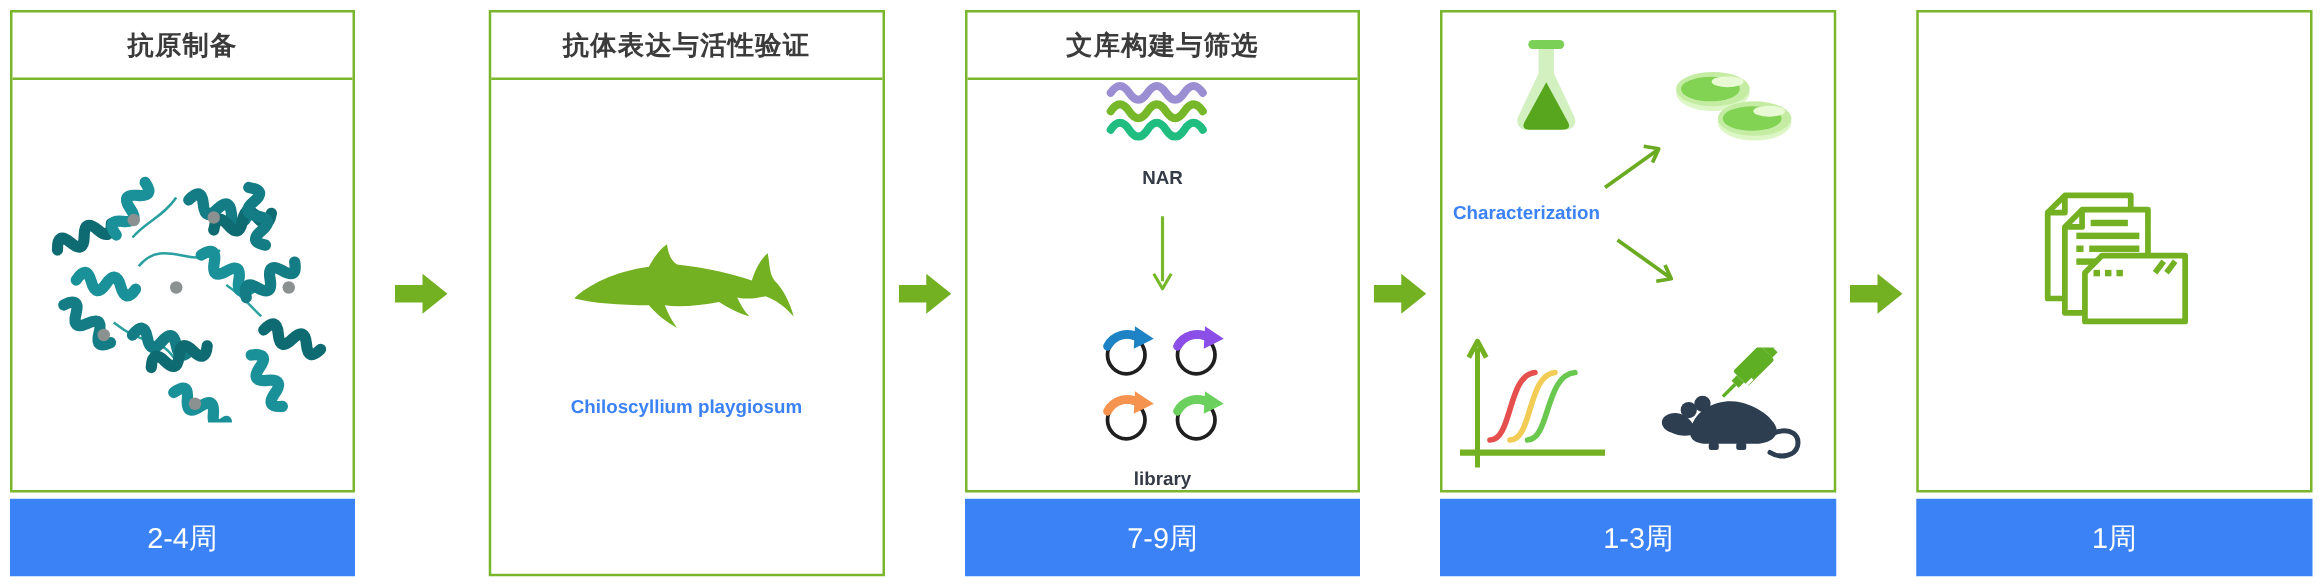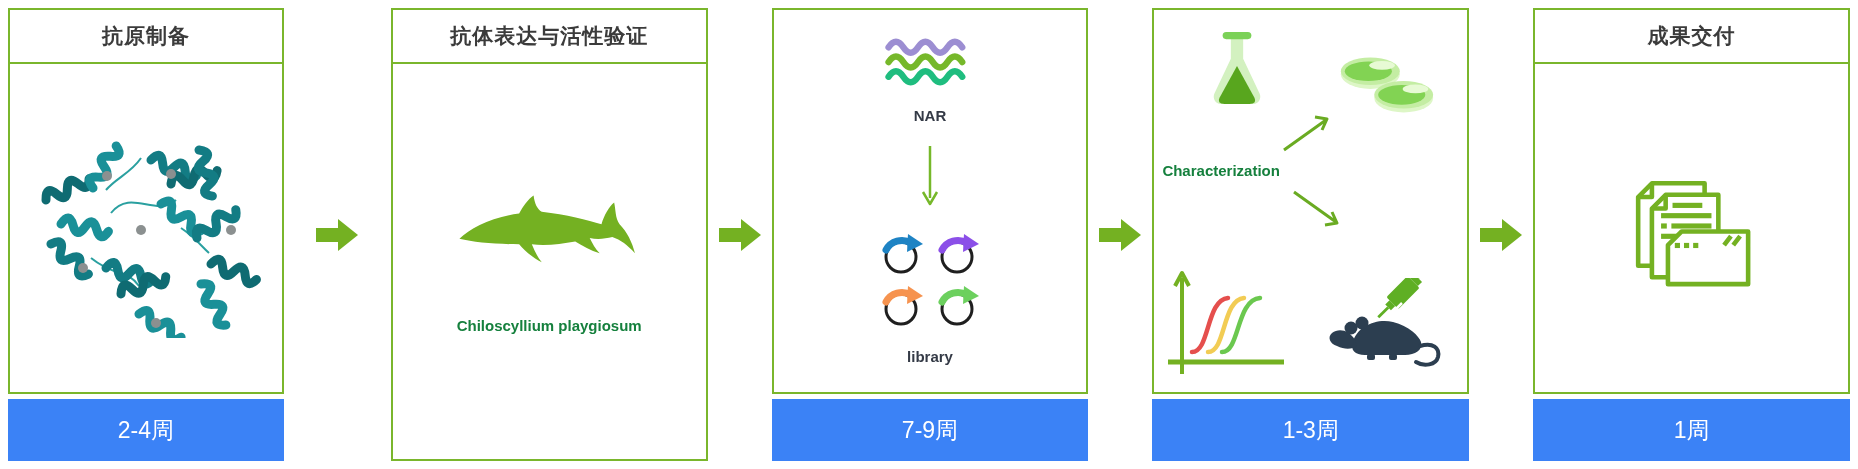--- a/index.html
+++ b/index.html
@@ -12,21 +12,21 @@
   .gap.first { width:107px; }
   .panel { flex:1; border:2px solid #7ab62c; background:#fff; display:flex; flex-direction:column; }
   .panel-header { height:54px; border-bottom:2px solid #7ab62c; display:flex;
                   align-items:center; justify-content:center; }
   .panel-title { font-size:21px; font-weight:bold; color:#3b3b3b; letter-spacing:1px; }
   .panel-body { flex:1; position:relative; display:flex; flex-direction:column;
                 align-items:center; justify-content:center; overflow:hidden; }
   .footer-bar { height:62px; margin-top:5px; background:#3b82f6; display:flex;
                 align-items:center; justify-content:center; }
   .footer-label { color:#ffffff; font-size:23px; }
-  .caption { font-size:15px; font-weight:bold; color:#15803d; }
+  .caption { font-size:15px; font-weight:bold; color:#3b82f6; }
   .small-label { font-size:15px; font-weight:bold; color:#343a46; }
   .body-col { display:flex; flex-direction:column; align-items:center; }
   .plasmid-grid { display:grid; grid-template-columns:46px 46px; grid-gap:6px 10px; }
   .abs { position:absolute; }
   svg { display:block; }
 </style>
 </head>
 <body>
 
 <svg width="0" height="0" style="position:absolute">
@@ -110,20 +110,23 @@
   </div>
 
   <div class="gap">
     <svg width="42" height="36" viewBox="0 0 42 36">
       <polygon points="0,11 22,11 22,2 42,18 22,34 22,25 0,25" fill="#74b122"></polygon>
     </svg>
   </div>
 
   <div class="col">
     <div class="panel">
+      <div class="panel-header">
+        <span class="panel-title">文库构建与筛选</span>
+      </div>
       <div class="panel-body">
         <div class="body-col" style="gap:20px">
           <svg width="92" height="50" viewBox="0 0 100 52">
             <path d="M5,10 q8,-12 16,0 t16,0 t16,0 t16,0 t16,0" fill="none" stroke="#9c8ed2" stroke-width="7" stroke-linecap="round"></path>
             <path d="M5,26 q8,-12 16,0 t16,0 t16,0 t16,0 t16,0" fill="none" stroke="#76b82a" stroke-width="7" stroke-linecap="round"></path>
             <path d="M5,42 q8,-12 16,0 t16,0 t16,0 t16,0 t16,0" fill="none" stroke="#1fbd7f" stroke-width="7" stroke-linecap="round"></path>
           </svg>
           <span class="small-label">NAR</span>
           <svg width="22" height="66" viewBox="0 0 22 66">
             <line x1="11" y1="2" x2="11" y2="54" stroke="#76b82a" stroke-width="2.5"></line>
@@ -224,23 +227,20 @@
   </div>
 
   <div class="gap">
     <svg width="42" height="36" viewBox="0 0 42 36">
       <polygon points="0,11 22,11 22,2 42,18 22,34 22,25 0,25" fill="#74b122"></polygon>
     </svg>
   </div>
 
   <div class="col">
     <div class="panel">
-      <div class="panel-header">
-        <span class="panel-title">成果交付</span>
-      </div>
       <div class="panel-body">
         <svg width="126" height="126" viewBox="0 0 110 110">
           <g fill="none" stroke="#74b122" stroke-width="4" stroke-linejoin="round">
             <path d="M8,28 L20,16 L66,16 L66,88 L8,88 Z" fill="#ffffff"></path>
             <path d="M8,28 L20,28 L20,16" fill="none"></path>
             <path d="M20,38 L32,26 L78,26 L78,98 L20,98 Z" fill="#ffffff"></path>
             <path d="M20,38 L32,38 L32,26" fill="none"></path>
             <g stroke="none" fill="#74b122">
               <rect x="38" y="33" width="26" height="4.5"></rect>
               <rect x="28" y="42" width="44" height="4.5"></rect>

